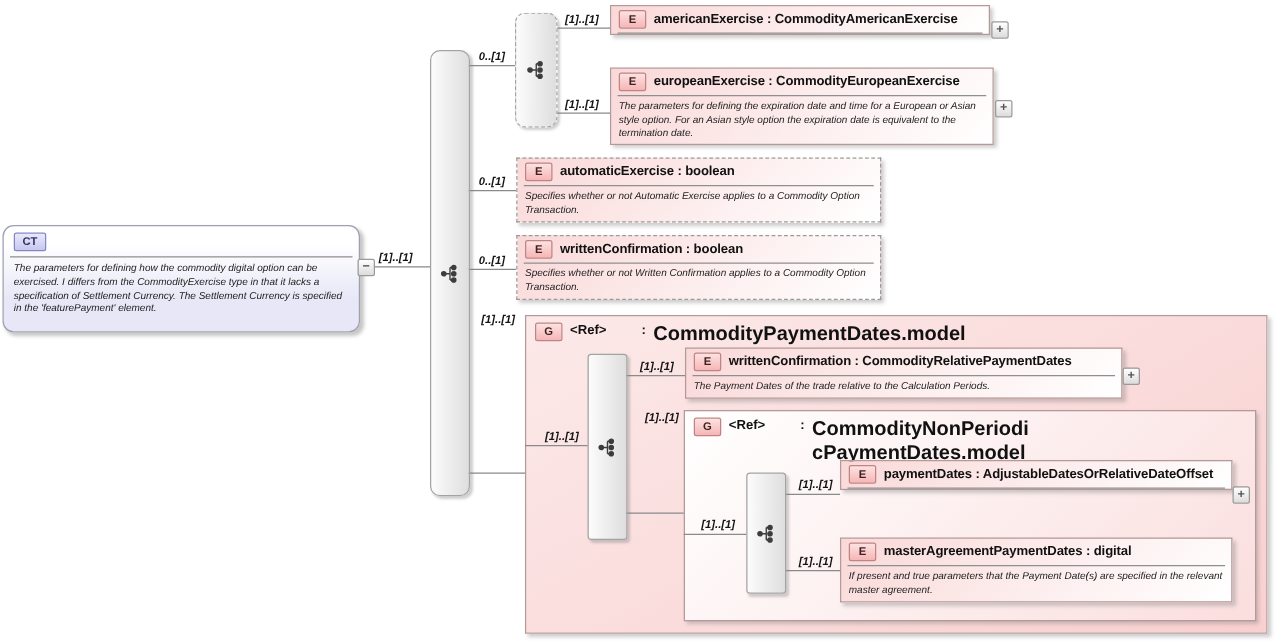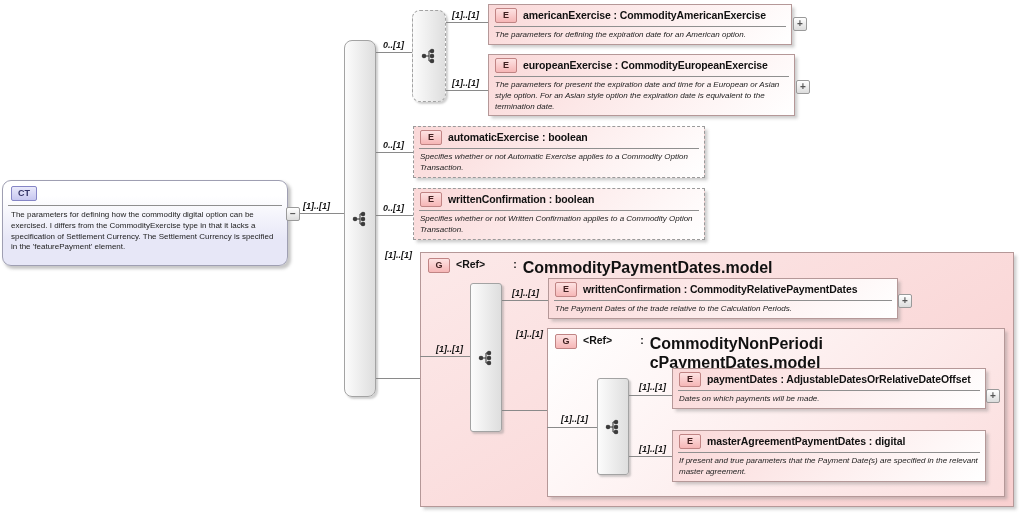--- a/index.html
+++ b/index.html
@@ -24,21 +24,21 @@
          height:13px;font-size:9px;font-weight:bold;border-radius:2px;line-height:1;}
   .badge-ct{width:24px;border:1px solid #8686c6;background:linear-gradient(#e9e9fb,#c7c7f0);color:#333366;}
   .badge-e{width:20px;border:1px solid #c08484;background:linear-gradient(#fde2e2,#f6b6b6);color:#402020;}
 
   
   .ct{position:absolute;border:1px solid #9f9fb2;border-radius:9px;
       background:linear-gradient(#ffffff 18%,#e7e7f7 70%);
       box-shadow:2.5px 2.5px 3px rgba(130,130,130,.45);}
   .ct-h{display:flex;align-items:center;gap:8px;padding:5px 8px 3px 8px;}
   .ct-t{font-size:12px;font-weight:bold;color:#111;white-space:nowrap;}
-  .ct-d{font-size:8px;color:#222;padding:4px 8px;line-height:1.35;}
+  .ct-d{font-size:8px;font-style:italic;color:#222;padding:4px 8px;line-height:1.35;}
 
   
   .el{position:absolute;border:1px solid #b59898;
       background:linear-gradient(135deg,#fad8d8 0%,#fdeeee 55%,#ffffff 100%);
       box-shadow:2.5px 2.5px 3px rgba(130,130,130,.40);}
   .el.dashed{border:1px dashed #9a9a9a;}
   .el-h{display:flex;align-items:center;gap:6px;padding:3px 6px 2px 6px;}
   .el-t{flex:1;font-size:10.5px;font-weight:bold;color:#111;
         letter-spacing:-0.1px;line-height:1.15;word-break:break-all;}
   .sep{border-top:1px solid #8f8f8f;margin:1px 5px 0 5px;}
@@ -180,31 +180,30 @@
       </g>
     </svg>
   </div>
 
   <div class="el" style="left:488px;top:4px;width:302px;">
     <div class="el-h">
       <span class="badge badge-e">E</span>
       <span class="el-t">americanExercise : CommodityAmericanExercise</span>
     </div>
     <div class="sep"></div>
-    <div class="el-d">The parameters for defining the expiration date for an American option.</div>
   </div>
   <div class="pm" style="left:793px;top:17px;">+</div>
 
   <div class="el" style="left:488px;top:54px;width:305px;">
     <div class="el-h">
       <span class="badge badge-e">E</span>
       <span class="el-t">europeanExercise : CommodityEuropeanExercise</span>
     </div>
     <div class="sep"></div>
-    <div class="el-d">The parameters for present the expiration date and time for a European or Asian style option. For an Asian style option the expiration date is equivalent to the termination date.</div>
+    <div class="el-d">The parameters for defining the expiration date and time for a European or Asian style option. For an Asian style option the expiration date is equivalent to the termination date.</div>
   </div>
   <div class="pm" style="left:796px;top:80px;">+</div>
 
   <div class="el dashed" style="left:413px;top:126px;width:290px;">
     <div class="el-h">
       <span class="badge badge-e">E</span>
       <span class="el-t">automaticExercise : boolean</span>
     </div>
     <div class="sep"></div>
     <div class="el-d">Specifies whether or not Automatic Exercise applies to a Commodity Option Transaction.</div>
@@ -228,21 +227,20 @@
     <div class="el-d">The Payment Dates of the trade relative to the Calculation Periods.</div>
   </div>
   <div class="pm" style="left:898px;top:294px;">+</div>
 
   <div class="el" style="left:672px;top:368px;width:312px;">
     <div class="el-h">
       <span class="badge badge-e">E</span>
       <span class="el-t">paymentDates : AdjustableDatesOrRelativeDateOffset</span>
     </div>
     <div class="sep"></div>
-    <div class="el-d">Dates on which payments will be made.</div>
   </div>
   <div class="pm" style="left:986px;top:389px;">+</div>
 
   <div class="el" style="left:672px;top:430px;width:312px;">
     <div class="el-h">
       <span class="badge badge-e">E</span>
       <span class="el-t">masterAgreementPaymentDates : digital</span>
     </div>
     <div class="sep"></div>
     <div class="el-d">If present and true parameters that the Payment Date(s) are specified in the relevant master agreement.</div>

